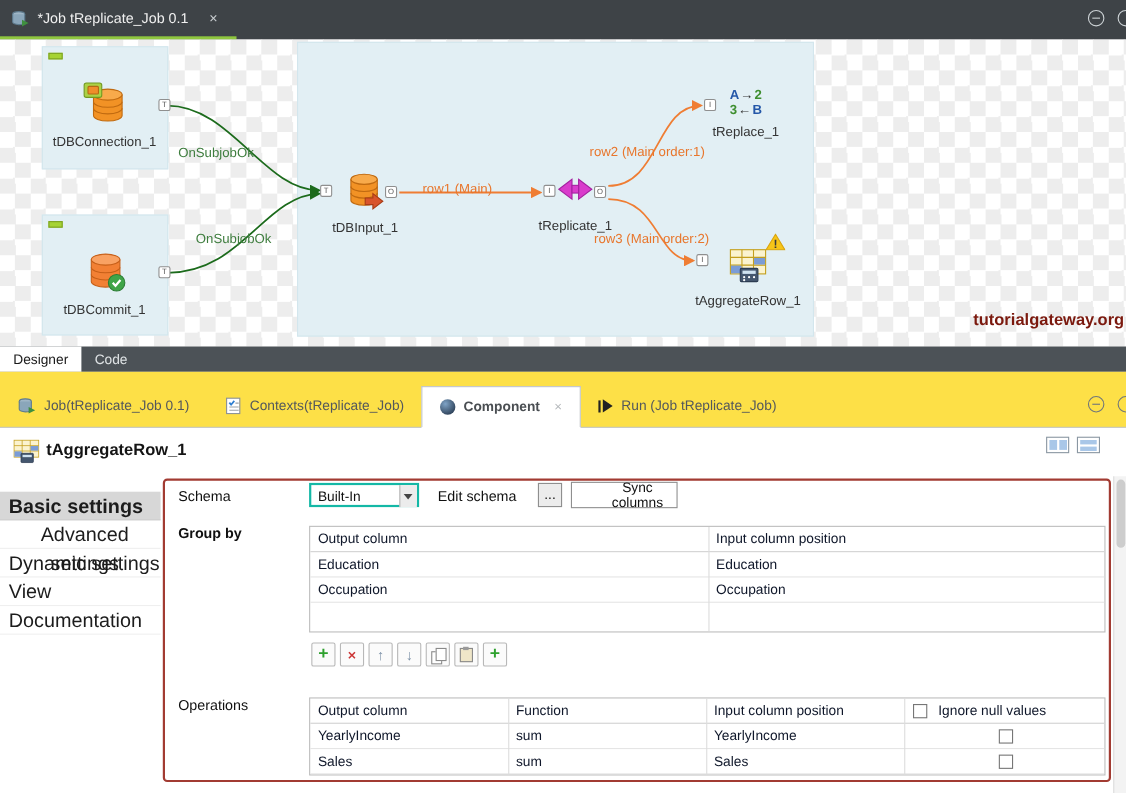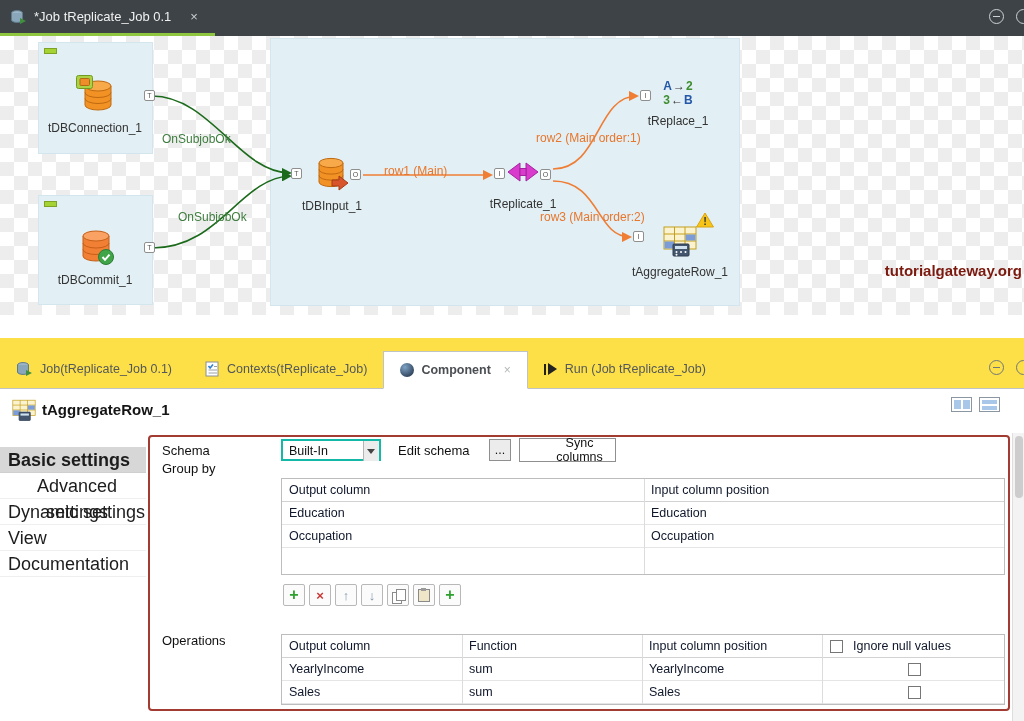--- a/index.html
+++ b/index.html
@@ -22,21 +22,21 @@
   .subjob { position:absolute; background:#e2eff4; border:1px solid #d3e6ed; z-index:1; }
   .sj-indicator { position:absolute; width:13px; height:6px; background:#a6d334; border:1px solid #7da224; z-index:2; }
   .links-svg { position:absolute; left:0; top:0; z-index:2; }
   .comp { position:absolute; text-align:center; z-index:3; }
   .comp-label { font-size:12px; color:#333; margin-top:3px; white-space:nowrap; }
   .port { position:absolute; width:11px; height:11px; background:#fff; border:1px solid #8f8f8f; border-radius:2px;
           font-size:7px; line-height:9px; text-align:center; color:#555; z-index:4; }
   .link-label { position:absolute; font-size:12px; white-space:nowrap; z-index:4; }
   .green-label { color:#3e7d3e; }
   .orange-label { color:#e8762c; }
-  .watermark { position:absolute; right:2px; top:226px; font-weight:bold; font-size:15px; color:#7b190e; z-index:4; }
+  .watermark { position:absolute; right:2px; top:246px; font-weight:bold; font-size:15px; color:#7b190e; z-index:4; }
   .replace-icon { width:38px; height:34px; display:inline-flex; flex-direction:column; justify-content:center; gap:1px; font-weight:bold; font-size:12px; line-height:13px; }
   .replace-icon .rrow { display:flex; justify-content:center; gap:1px; }
   .glyph-letter { color:#2457a8; }
   .glyph-digit { color:#3e8e2f; }
   .glyph-arrow { color:#333; }
   .warn { position:absolute; }
 
   
   .designerbar { position:absolute; left:0; top:315px; width:1024px; height:23px; background:#4c5257; display:flex; align-items:stretch; }
   .dtab { display:flex; align-items:center; padding:0 12px; font-size:12.5px; color:#dfe3e5; }
@@ -243,20 +243,24 @@
 
     <span class="link-label green-label" style="left:162px; top:96px;">OnSubjobOk</span>
     <span class="link-label green-label" style="left:178px; top:174px;">OnSubjobOk</span>
     <span class="link-label orange-label" style="left:384px; top:128px;">row1 (Main)</span>
     <span class="link-label orange-label" style="left:536px; top:95px;">row2 (Main order:1)</span>
     <span class="link-label orange-label" style="left:540px; top:174px;">row3 (Main order:2)</span>
 
     <span class="watermark">tutorialgateway.org</span>
   </div>
 
+  <div class="designerbar">
+    <span class="dtab active">Designer</span>
+    <span class="dtab">Code</span>
+  </div>
 
   <div class="bottombar">
     <div class="btabs">
       <span class="btab">
         <svg width="17" height="16" viewBox="0 0 17 16">
           <ellipse cx="7" cy="4" rx="5.5" ry="2.4" fill="#9fb6c6" stroke="#5e7b8e"></ellipse>
           <path d="M1.5 4 v7 a5.5 2.4 0 0 0 11 0 V4" fill="#8aa6ba" stroke="#5e7b8e"></path>
           <path d="M10 9 l6 3 -6 3 z" fill="#3f8f3f"></path>
         </svg>
         <span>Job(tReplicate_Job 0.1)</span>
@@ -311,21 +315,21 @@
     <div class="select" style="left:281px; top:6px;">
       <span class="select-value">Built-In</span>
       <span class="select-arrowbox">
           <span class="select-arrow"></span>
         </span>
     </div>
     <span class="flabel" style="left:398px; top:10px;">Edit schema</span>
     <button class="btn gray" style="left:489px; top:6px; width:22px; height:22px;">...</button>
     <button class="btn" style="left:519px; top:5px; width:97px; height:24px;padding-left:24px;">Sync columns</button>
 
-    <span class="flabel" style="left:162px; top:28px;">Group by</span>
+    <span class="flabel" style="left:162px; top:44px;font-weight:bold;">Group by</span>
     <div class="tbl" style="left:281px; top:45px; width:724px; height:97px;">
       <div class="trow thead">
         <span class="cell" style="left:0;">Output column</span>
         <span class="cell" style="left:362px;">Input column position</span>
       </div>
       <div class="trow">
         <span class="cell" style="left:0;">Education</span>
         <span class="cell" style="left:362px;">Education</span>
       </div>
       <div class="trow">

